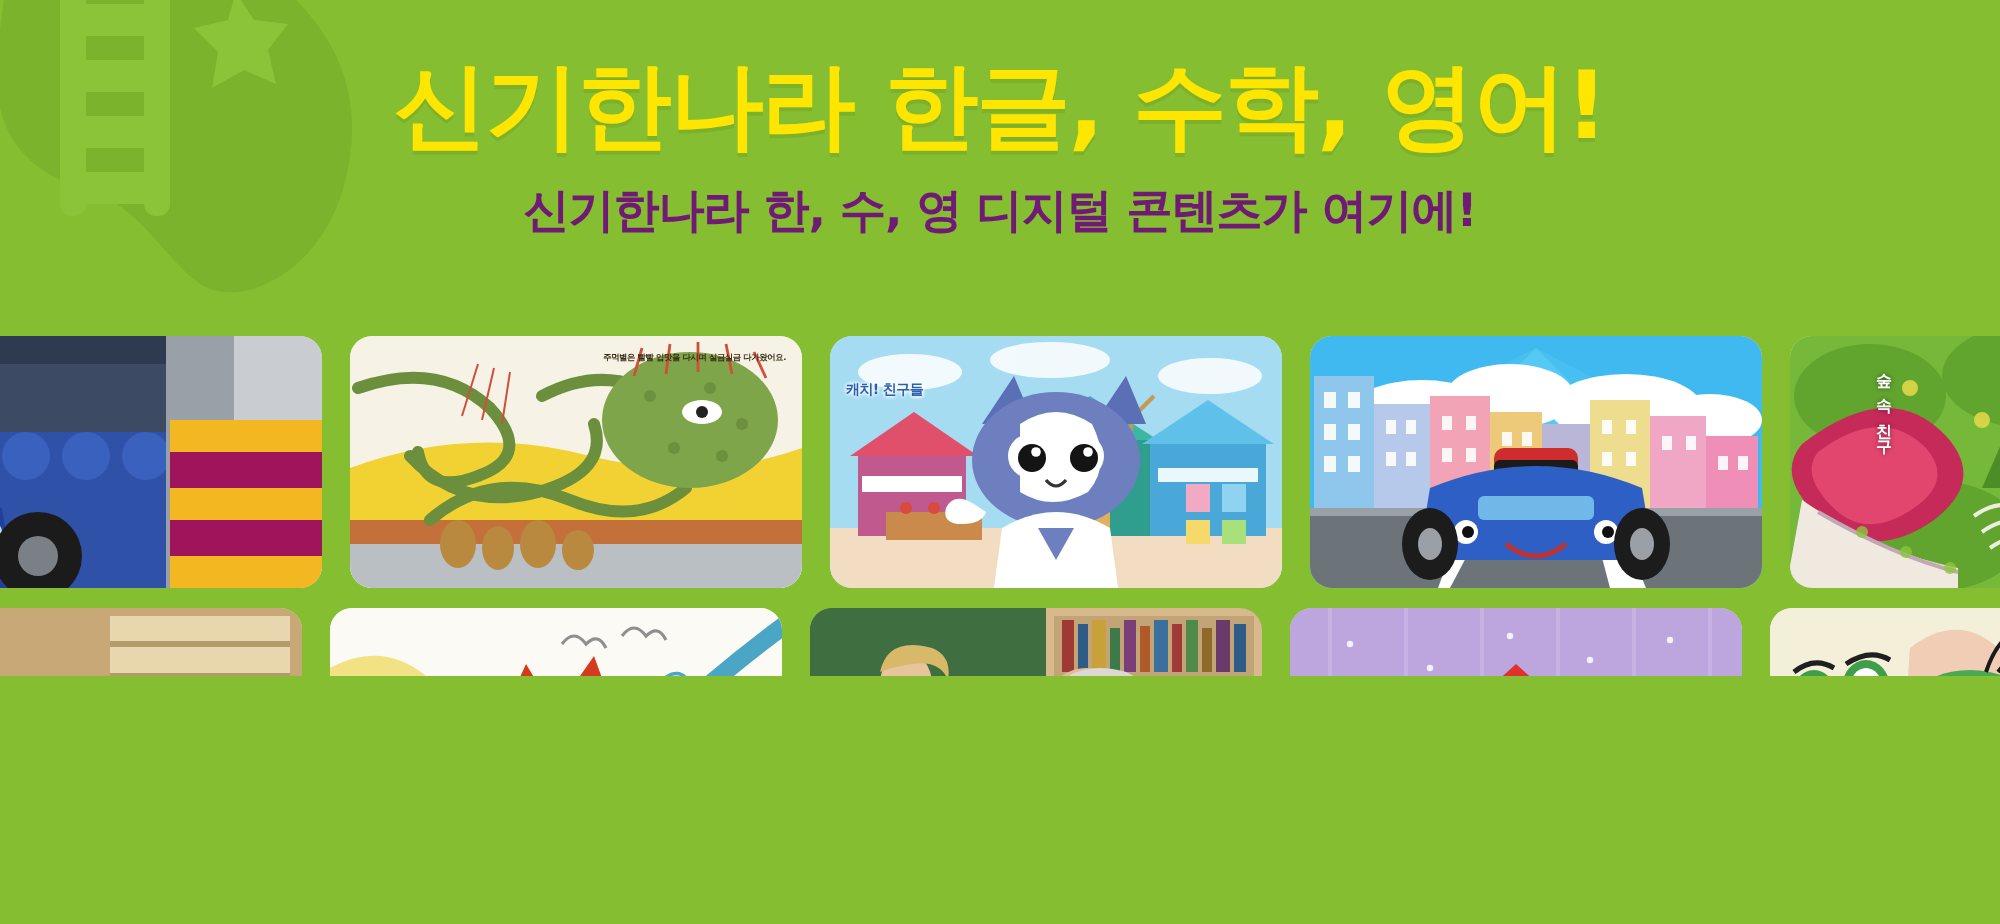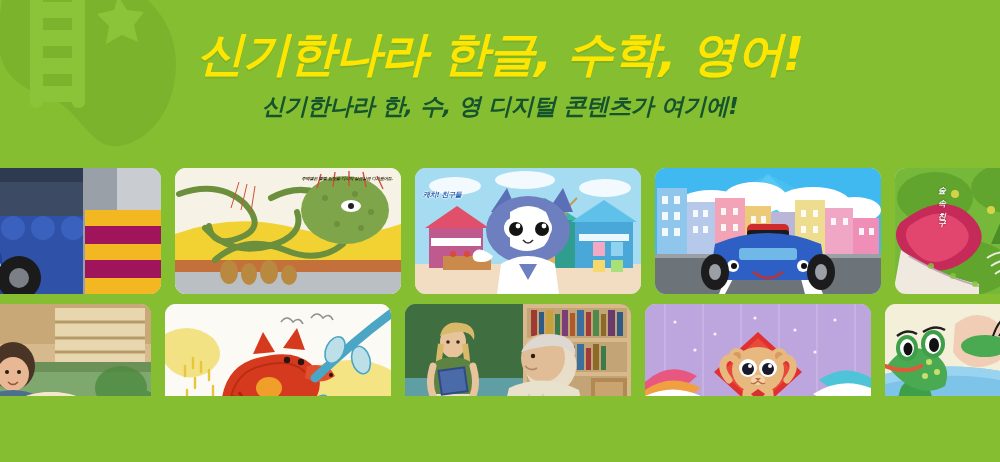--- a/index.html
+++ b/index.html
@@ -10,24 +10,23 @@
     width: 1000px;
     height: 462px;
     overflow: hidden;
     background: #86be31;
     font-family: "DejaVu Sans", "Liberation Sans", sans-serif;
   }
 
   .banner {
     position: relative;
     width: 1000px;
-    height: 396px;
+    height: 338px;
     background: #86be31;
     overflow: hidden;
-    font-style: italic;
   }
 
   
   .watermark {
     position: absolute;
     left: 0px;
     top: -16px;
     width: 190px;
     height: 180px;
     pointer-events: none;
@@ -48,21 +47,21 @@
     color: #ffe600;
     letter-spacing: -1px;
     line-height: 1.18;
     margin: 0;
     text-shadow: 0 2px 0 rgba(110,155,35,.35);
     white-space: nowrap;
   }
   .subtitle {
     font-size: 23px;
     font-weight: bold;
-    color: #14532d;
+    color: #701a75;
     letter-spacing: -0.5px;
     line-height: 1.2;
     margin: 12px 0 0 0;
     white-space: nowrap;
   }
 
   
   .row {
     position: absolute;
     display: flex;

